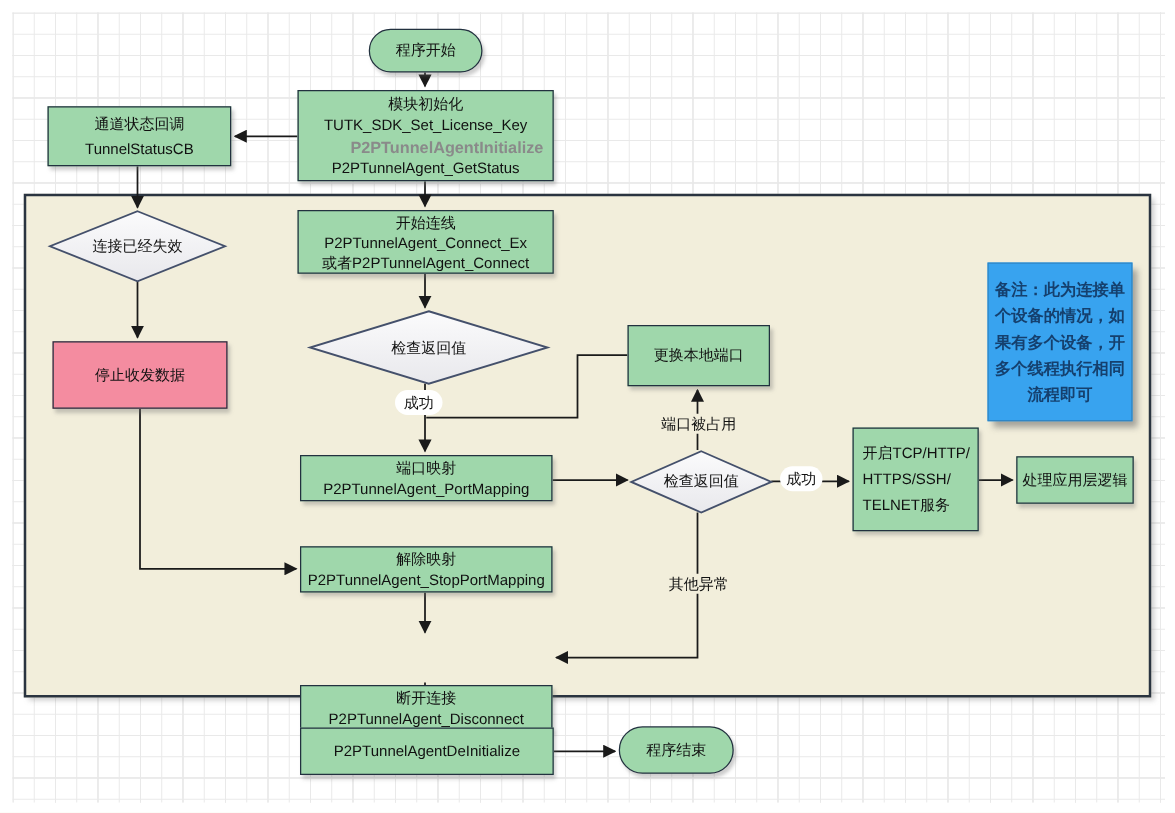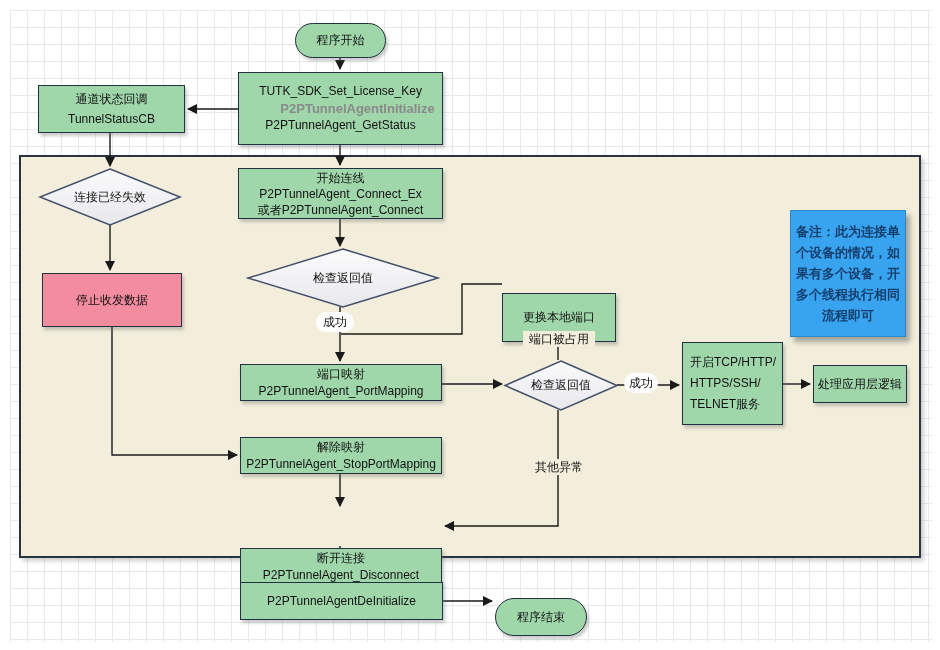--- a/index.html
+++ b/index.html
@@ -93,20 +93,21 @@
       <path d="M340,546 L340,579" marker-end="url(#arr)"></path>
       <path d="M443,601 L492,601" marker-end="url(#arr)"></path>
     </g>
   </svg>
 
   <div class="node stadium abs" style="left:295px;top:23px;width:91px;height:35px;">
     <span>程序开始</span>
   </div>
 
   <div class="node abs" style="left:238px;top:72px;width:205px;height:73px;">
+    <div>模块初始化</div>
     <div>TUTK_SDK_Set_License_Key</div>
     <div class="gray-bold">P2PTunnelAgentInitialize</div>
     <div>P2PTunnelAgent_GetStatus</div>
   </div>
 
   <div class="node abs" style="left:38px;top:85px;width:147px;height:48px;line-height:20px;">
     <div>通道状态回调</div>
     <div>TunnelStatusCB</div>
   </div>
 
@@ -127,21 +128,21 @@
     <div>或者P2PTunnelAgent_Connect</div>
   </div>
 
   <div class="diamond" style="left:248px;top:249px;width:190px;height:58px;">
     <svg viewBox="0 0 100 100" preserveAspectRatio="none">
       <polygon points="50,0 100,50 50,100 0,50" fill="url(#diagrad)" stroke="#44506b" stroke-width="1.5" vector-effect="non-scaling-stroke"></polygon>
     </svg>
     <div class="dlabel">检查返回值</div>
   </div>
 
-  <div class="node abs" style="left:502px;top:260px;width:114px;height:49px;margin-top:33px;">
+  <div class="node abs" style="left:502px;top:260px;width:114px;height:49px;">
     <span>更换本地端口</span>
   </div>
 
   <div class="node abs" style="left:240px;top:364px;width:202px;height:37px;">
     <div>端口映射</div>
     <div>P2PTunnelAgent_PortMapping</div>
   </div>
 
   <div class="diamond" style="left:505px;top:361px;width:112px;height:49px;">
     <svg viewBox="0 0 100 100" preserveAspectRatio="none">
@@ -167,21 +168,21 @@
 
   <div class="node abs" style="left:240px;top:509px;width:202px;height:37px;margin-top:39px;">
     <div>断开连接</div>
     <div>P2PTunnelAgent_Disconnect</div>
   </div>
 
   <div class="node abs" style="left:240px;top:582px;width:203px;height:38px;">
     <span>P2PTunnelAgentDeInitialize</span>
   </div>
 
-  <div class="node stadium abs" style="left:495px;top:598px;width:92px;height:38px;border-radius:19px;">
+  <div class="node stadium abs" style="left:495px;top:581px;width:92px;height:38px;border-radius:19px;">
     <span>程序结束</span>
   </div>
 
   <div class="edge-label white" style="left:316px;top:312px;width:38px;height:20px;">成功</div>
   <div class="edge-label beige" style="left:523px;top:331px;width:72px;height:16px;">端口被占用</div>
   <div class="edge-label white" style="left:624px;top:373px;width:34px;height:20px;">成功</div>
   <div class="edge-label beige" style="left:531px;top:459px;width:56px;height:16px;">其他异常</div>
 
   <div id="note">
     <span>备注：此为连接单个设备的情况，如果有多个设备，开多个线程执行相同流程即可</span>

